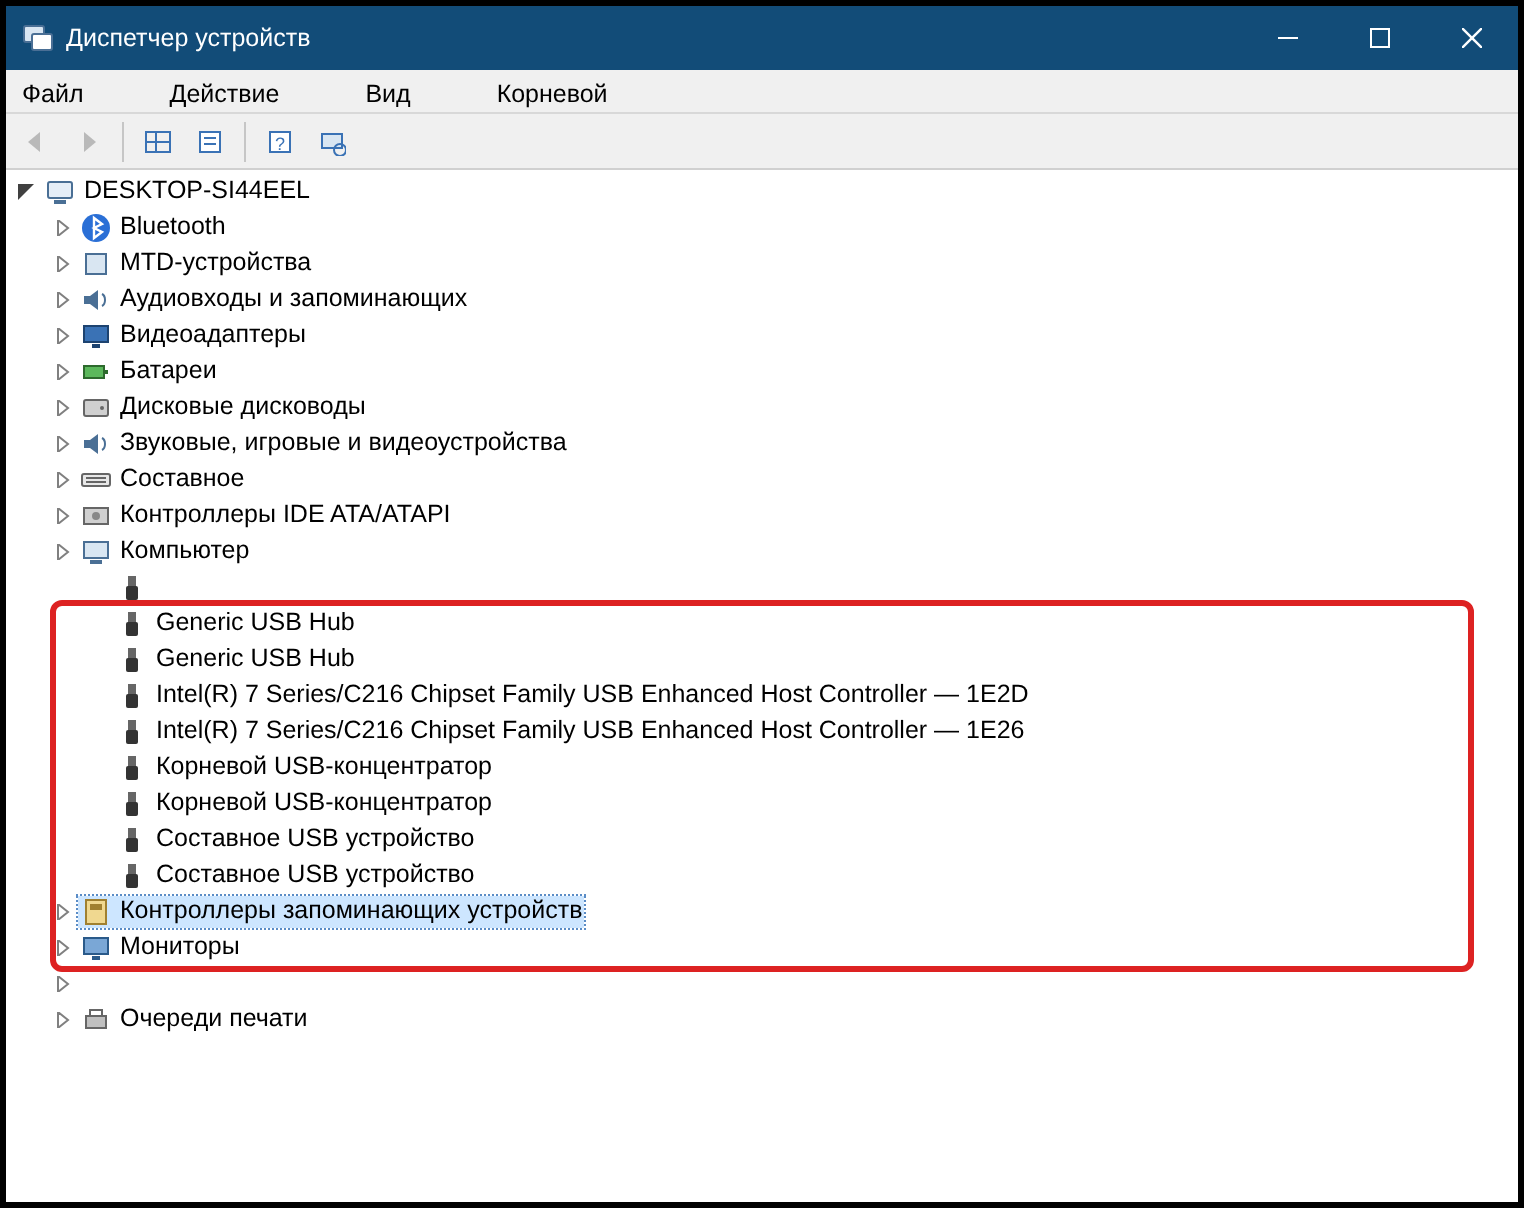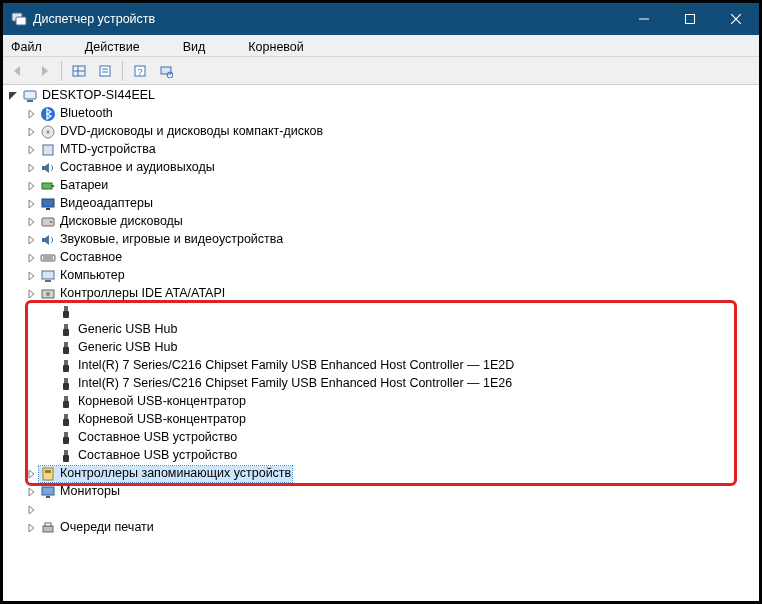--- a/index.html
+++ b/index.html
@@ -147,92 +147,75 @@
         <div class="row">
           <span class="space" style="width: 22px;"></span>
           <span class="twisty">
             <svg viewBox="0 0 8 8">
               <polygon points="2,0 7,4 2,8" fill="none" stroke="#808080"></polygon>
             </svg>
           </span>
           <span class="sel-bg">
             <span class="icn">
               <svg viewBox="0 0 16 16">
-                <circle cx="8" cy="8" r="6" fill="#e8e8e8" stroke="#888"></circle>
-                <circle cx="8" cy="8" r="1.5" fill="#888"></circle>
-              </svg>
-            </span>
-            <span>DVD-дисководы и дисководы компакт-дисков</span>
-          </span>
-        </div>
-        <div class="row">
-          <span class="space" style="width: 22px;"></span>
-          <span class="twisty">
-            <svg viewBox="0 0 8 8">
-              <polygon points="2,0 7,4 2,8" fill="none" stroke="#808080"></polygon>
-            </svg>
-          </span>
-          <span class="sel-bg">
-            <span class="icn">
-              <svg viewBox="0 0 16 16">
                 <rect x="3" y="3" width="10" height="10" fill="#d9e6f2" stroke="#4a6f95"></rect>
               </svg>
             </span>
             <span>MTD-устройства</span>
           </span>
         </div>
         <div class="row">
           <span class="space" style="width: 22px;"></span>
           <span class="twisty">
             <svg viewBox="0 0 8 8">
               <polygon points="2,0 7,4 2,8" fill="none" stroke="#808080"></polygon>
             </svg>
           </span>
           <span class="sel-bg">
             <span class="icn">
               <svg viewBox="0 0 16 16">
                 <polygon points="2,6 5,6 9,3 9,13 5,10 2,10" fill="#4a6f95"></polygon>
                 <path d="M11 5c2 1 2 5 0 6" fill="none" stroke="#4a6f95"></path>
               </svg>
             </span>
-            <span>Составное и аудиовыходы</span>
+            <span>Аудиовходы и запоминающих</span>
+          </span>
+        </div>
+        <div class="row">
+          <span class="space" style="width: 22px;"></span>
+          <span class="twisty">
+            <svg viewBox="0 0 8 8">
+              <polygon points="2,0 7,4 2,8" fill="none" stroke="#808080"></polygon>
+            </svg>
+          </span>
+          <span class="sel-bg">
+            <span class="icn">
+              <svg viewBox="0 0 16 16">
+                <rect x="2" y="3" width="12" height="8" fill="#3a72b5" stroke="#1d4370"></rect>
+                <rect x="6" y="12" width="4" height="2" fill="#1d4370"></rect>
+              </svg>
+            </span>
+            <span>Видеоадаптеры</span>
           </span>
         </div>
         <div class="row">
           <span class="space" style="width: 22px;"></span>
           <span class="twisty">
             <svg viewBox="0 0 8 8">
               <polygon points="2,0 7,4 2,8" fill="none" stroke="#808080"></polygon>
             </svg>
           </span>
           <span class="sel-bg">
             <span class="icn">
               <svg viewBox="0 0 16 16">
                 <rect x="2" y="5" width="10" height="6" fill="#5cb85c" stroke="#2d6a2d"></rect>
                 <rect x="12" y="7" width="2" height="2" fill="#2d6a2d"></rect>
               </svg>
             </span>
             <span>Батареи</span>
-          </span>
-        </div>
-        <div class="row">
-          <span class="space" style="width: 22px;"></span>
-          <span class="twisty">
-            <svg viewBox="0 0 8 8">
-              <polygon points="2,0 7,4 2,8" fill="none" stroke="#808080"></polygon>
-            </svg>
-          </span>
-          <span class="sel-bg">
-            <span class="icn">
-              <svg viewBox="0 0 16 16">
-                <rect x="2" y="3" width="12" height="8" fill="#3a72b5" stroke="#1d4370"></rect>
-                <rect x="6" y="12" width="4" height="2" fill="#1d4370"></rect>
-              </svg>
-            </span>
-            <span>Видеоадаптеры</span>
           </span>
         </div>
         <div class="row">
           <span class="space" style="width: 22px;"></span>
           <span class="twisty">
             <svg viewBox="0 0 8 8">
               <polygon points="2,0 7,4 2,8" fill="none" stroke="#808080"></polygon>
             </svg>
           </span>
           <span class="sel-bg">
@@ -283,42 +266,42 @@
         <div class="row">
           <span class="space" style="width: 22px;"></span>
           <span class="twisty">
             <svg viewBox="0 0 8 8">
               <polygon points="2,0 7,4 2,8" fill="none" stroke="#808080"></polygon>
             </svg>
           </span>
           <span class="sel-bg">
             <span class="icn">
               <svg viewBox="0 0 16 16">
+                <rect x="2" y="4" width="12" height="8" fill="#d0d0d0" stroke="#666"></rect>
+                <circle cx="8" cy="8" r="2" fill="#888"></circle>
+              </svg>
+            </span>
+            <span>Контроллеры IDE ATA/ATAPI</span>
+          </span>
+        </div>
+        <div class="row">
+          <span class="space" style="width: 22px;"></span>
+          <span class="twisty">
+            <svg viewBox="0 0 8 8">
+              <polygon points="2,0 7,4 2,8" fill="none" stroke="#808080"></polygon>
+            </svg>
+          </span>
+          <span class="sel-bg">
+            <span class="icn">
+              <svg viewBox="0 0 16 16">
                 <rect x="2" y="3" width="12" height="8" fill="#d9e6f2" stroke="#4a6f95"></rect>
                 <rect x="5" y="12" width="6" height="2" fill="#4a6f95"></rect>
               </svg>
             </span>
             <span>Компьютер</span>
-          </span>
-        </div>
-        <div class="row">
-          <span class="space" style="width: 22px;"></span>
-          <span class="twisty">
-            <svg viewBox="0 0 8 8">
-              <polygon points="2,0 7,4 2,8" fill="none" stroke="#808080"></polygon>
-            </svg>
-          </span>
-          <span class="sel-bg">
-            <span class="icn">
-              <svg viewBox="0 0 16 16">
-                <rect x="2" y="4" width="12" height="8" fill="#d0d0d0" stroke="#666"></rect>
-                <circle cx="8" cy="8" r="2" fill="#888"></circle>
-              </svg>
-            </span>
-            <span>Контроллеры IDE ATA/ATAPI</span>
           </span>
         </div>
         <div class="row">
           <span class="space" style="width: 40px;"></span>
           <span class="twisty"></span>
           <span class="sel-bg">
             <span class="icn">
               <svg viewBox="0 0 16 16">
                 <rect x="6" y="2" width="4" height="5" fill="#666"></rect>
                 <rect x="5" y="7" width="6" height="7" rx="1" fill="#333"></rect>

